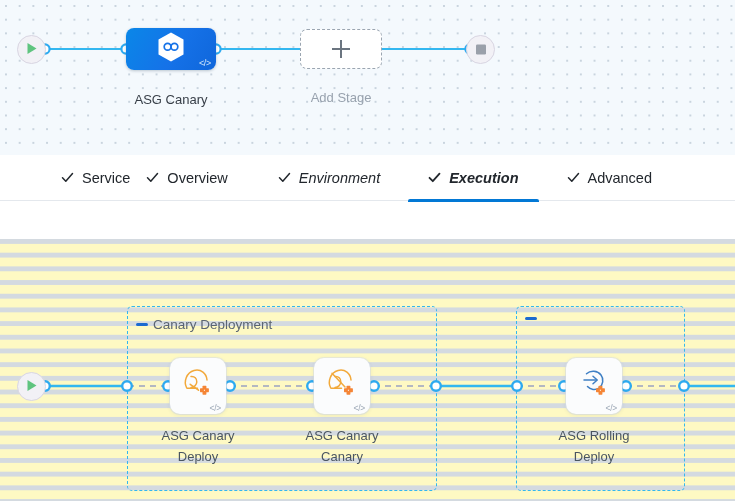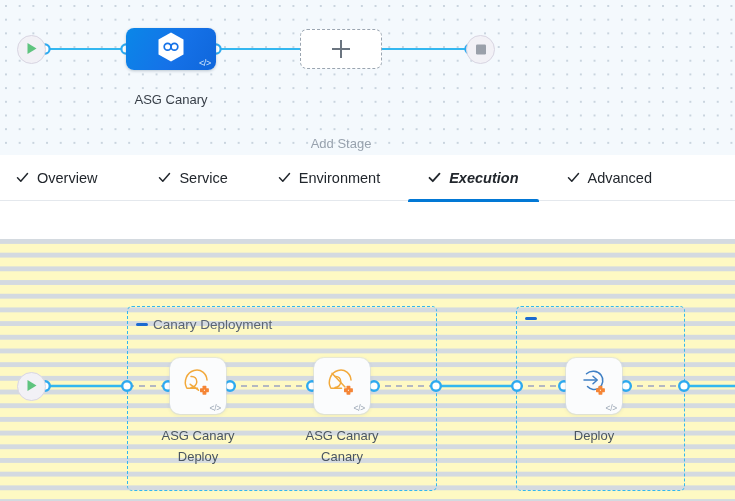--- a/index.html
+++ b/index.html
@@ -176,21 +176,21 @@
   }
 
   .node-caption {
     position: absolute;
     text-align: center;
     font-size: 13px;
     line-height: 16px;
     color: #4a5561;
     white-space: nowrap;
   }
-  .node-caption.muted { color: #98a2ae; margin-top: 46px; }
+  .node-caption.muted { color: #98a2ae; }
   .node-caption.strong { color: #383f48; }
 
   
   .step-node {
     position: absolute;
     width: 56px;
     height: 56px;
     border-radius: 10px;
     background: #fbfcfd;
     box-shadow: 0 1px 4px rgba(40,60,90,0.10), 0 0 0 1px rgba(220,228,236,0.55);
@@ -315,39 +315,39 @@
     <div class="terminal" style="left:466px; top:35px;">
       <span class="glyph">
         <svg width="11" height="11" viewBox="0 0 11 11">
             <rect x="0.5" y="0.5" width="10" height="10" rx="1.3" fill="#9aa0aa"></rect>
           </svg>
       </span>
     </div>
   </div>
 
   <div class="tab-bar">
+    <div class="tab" style="margin-left:61px;">
+      <span class="tab-check">
+        <svg width="13" height="13" viewBox="0 0 13 13">
+            <path d="M1.5 6.8 L4.8 10.2 L11.5 2.6" fill="none" stroke="#22272d" stroke-width="1.5" stroke-linecap="round" stroke-linejoin="round"></path>
+          </svg>
+      </span>
+      <span class="tab-label">Service</span>
+    </div>
+
     <div class="tab" style="margin-left:16px;">
       <span class="tab-check">
         <svg width="13" height="13" viewBox="0 0 13 13">
             <path d="M1.5 6.8 L4.8 10.2 L11.5 2.6" fill="none" stroke="#22272d" stroke-width="1.5" stroke-linecap="round" stroke-linejoin="round"></path>
           </svg>
       </span>
       <span class="tab-label">Overview</span>
     </div>
 
-    <div class="tab" style="margin-left:61px;">
-      <span class="tab-check">
-        <svg width="13" height="13" viewBox="0 0 13 13">
-            <path d="M1.5 6.8 L4.8 10.2 L11.5 2.6" fill="none" stroke="#22272d" stroke-width="1.5" stroke-linecap="round" stroke-linejoin="round"></path>
-          </svg>
-      </span>
-      <span class="tab-label">Service</span>
-    </div>
-
-    <div class="tab" style="margin-left:50px;">
+    <div class="tab" style="margin-left:50px;font-style:italic;">
       <span class="tab-check">
         <svg width="13" height="13" viewBox="0 0 13 13">
             <path d="M1.5 6.8 L4.8 10.2 L11.5 2.6" fill="none" stroke="#22272d" stroke-width="1.5" stroke-linecap="round" stroke-linejoin="round"></path>
           </svg>
       </span>
       <span class="tab-label">Environment</span>
     </div>
 
     <div class="tab active" style="margin-left:28px; padding:0 20px;">
       <span class="tab-check">
@@ -481,17 +481,18 @@
             <rect x="21.5" y="19.8" width="3.9" height="3.9" rx="0.6"></rect>
             <rect x="19.0" y="22.3" width="3.9" height="3.9" rx="0.6"></rect>
             <rect x="24.0" y="22.3" width="3.9" height="3.9" rx="0.6"></rect>
             <rect x="21.5" y="24.8" width="3.9" height="3.9" rx="0.6"></rect>
           </g>
         </svg>
       </span>
       <span class="code-tag">&lt;/&gt;</span>
     </div>
     <div class="step-caption" style="left:524px; top:186px; width:140px;">
+      <div>ASG Rolling</div>
       <div>Deploy</div>
     </div>
 
   </div>
 </div>
 
 </body></html>

